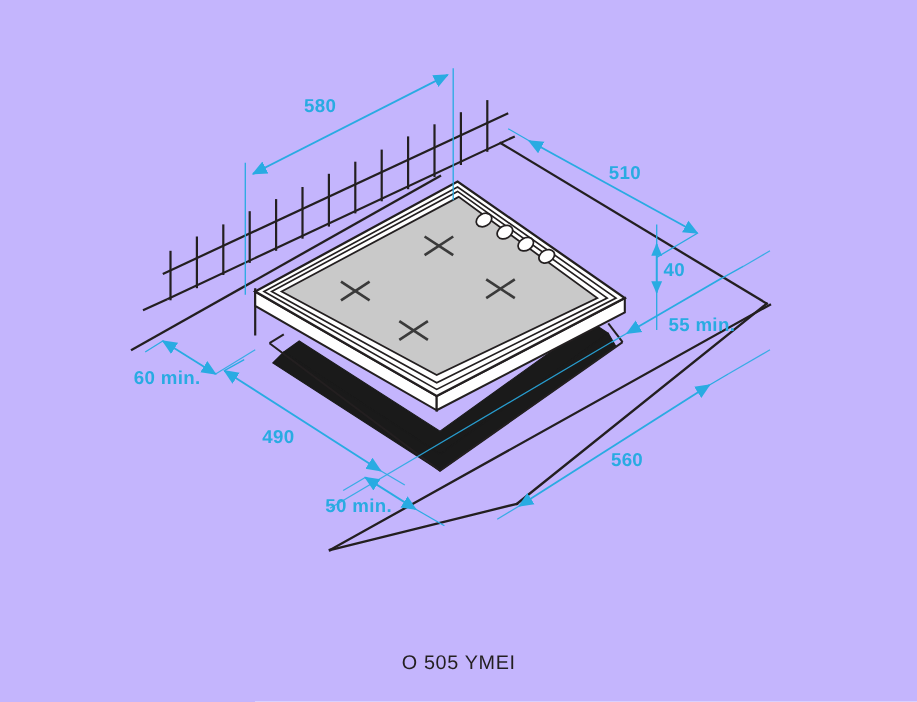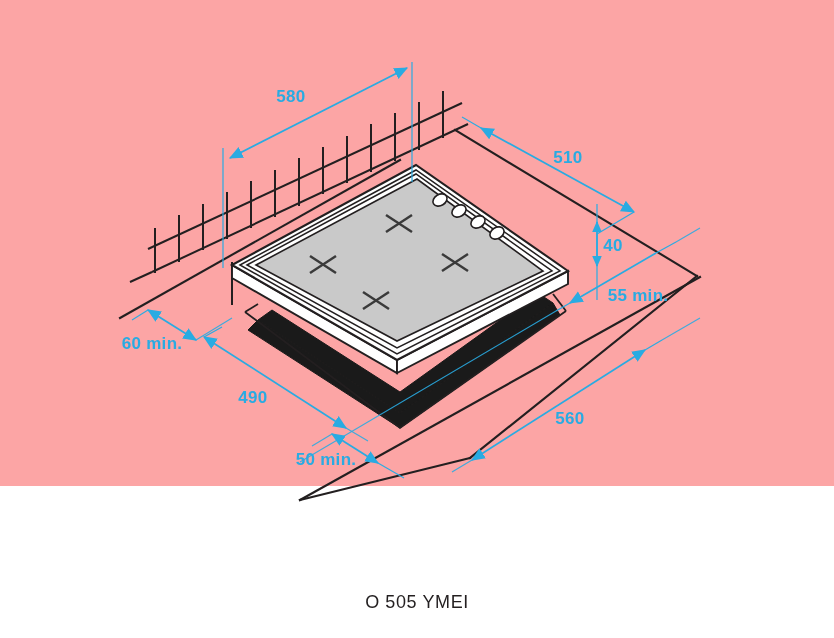--- a/index.html
+++ b/index.html
@@ -9,22 +9,22 @@
   }
   body {
     width: 834px;
     height: 638px;
     font-family: "Liberation Sans", sans-serif;
     overflow: hidden;
   }
   #drawing-root {
     position: relative;
     width: 834px;
-    height: 486px;
-    background: #fca5a5;
+    height: 638px;
+    background: #c4b5fd;
   }
   svg#technical-drawing {
     display: block;
     width: 834px;
     height: 638px;
   }
   .dim-text {
     font-family: "Liberation Sans", sans-serif;
     font-size: 17px;
     font-weight: 700;

